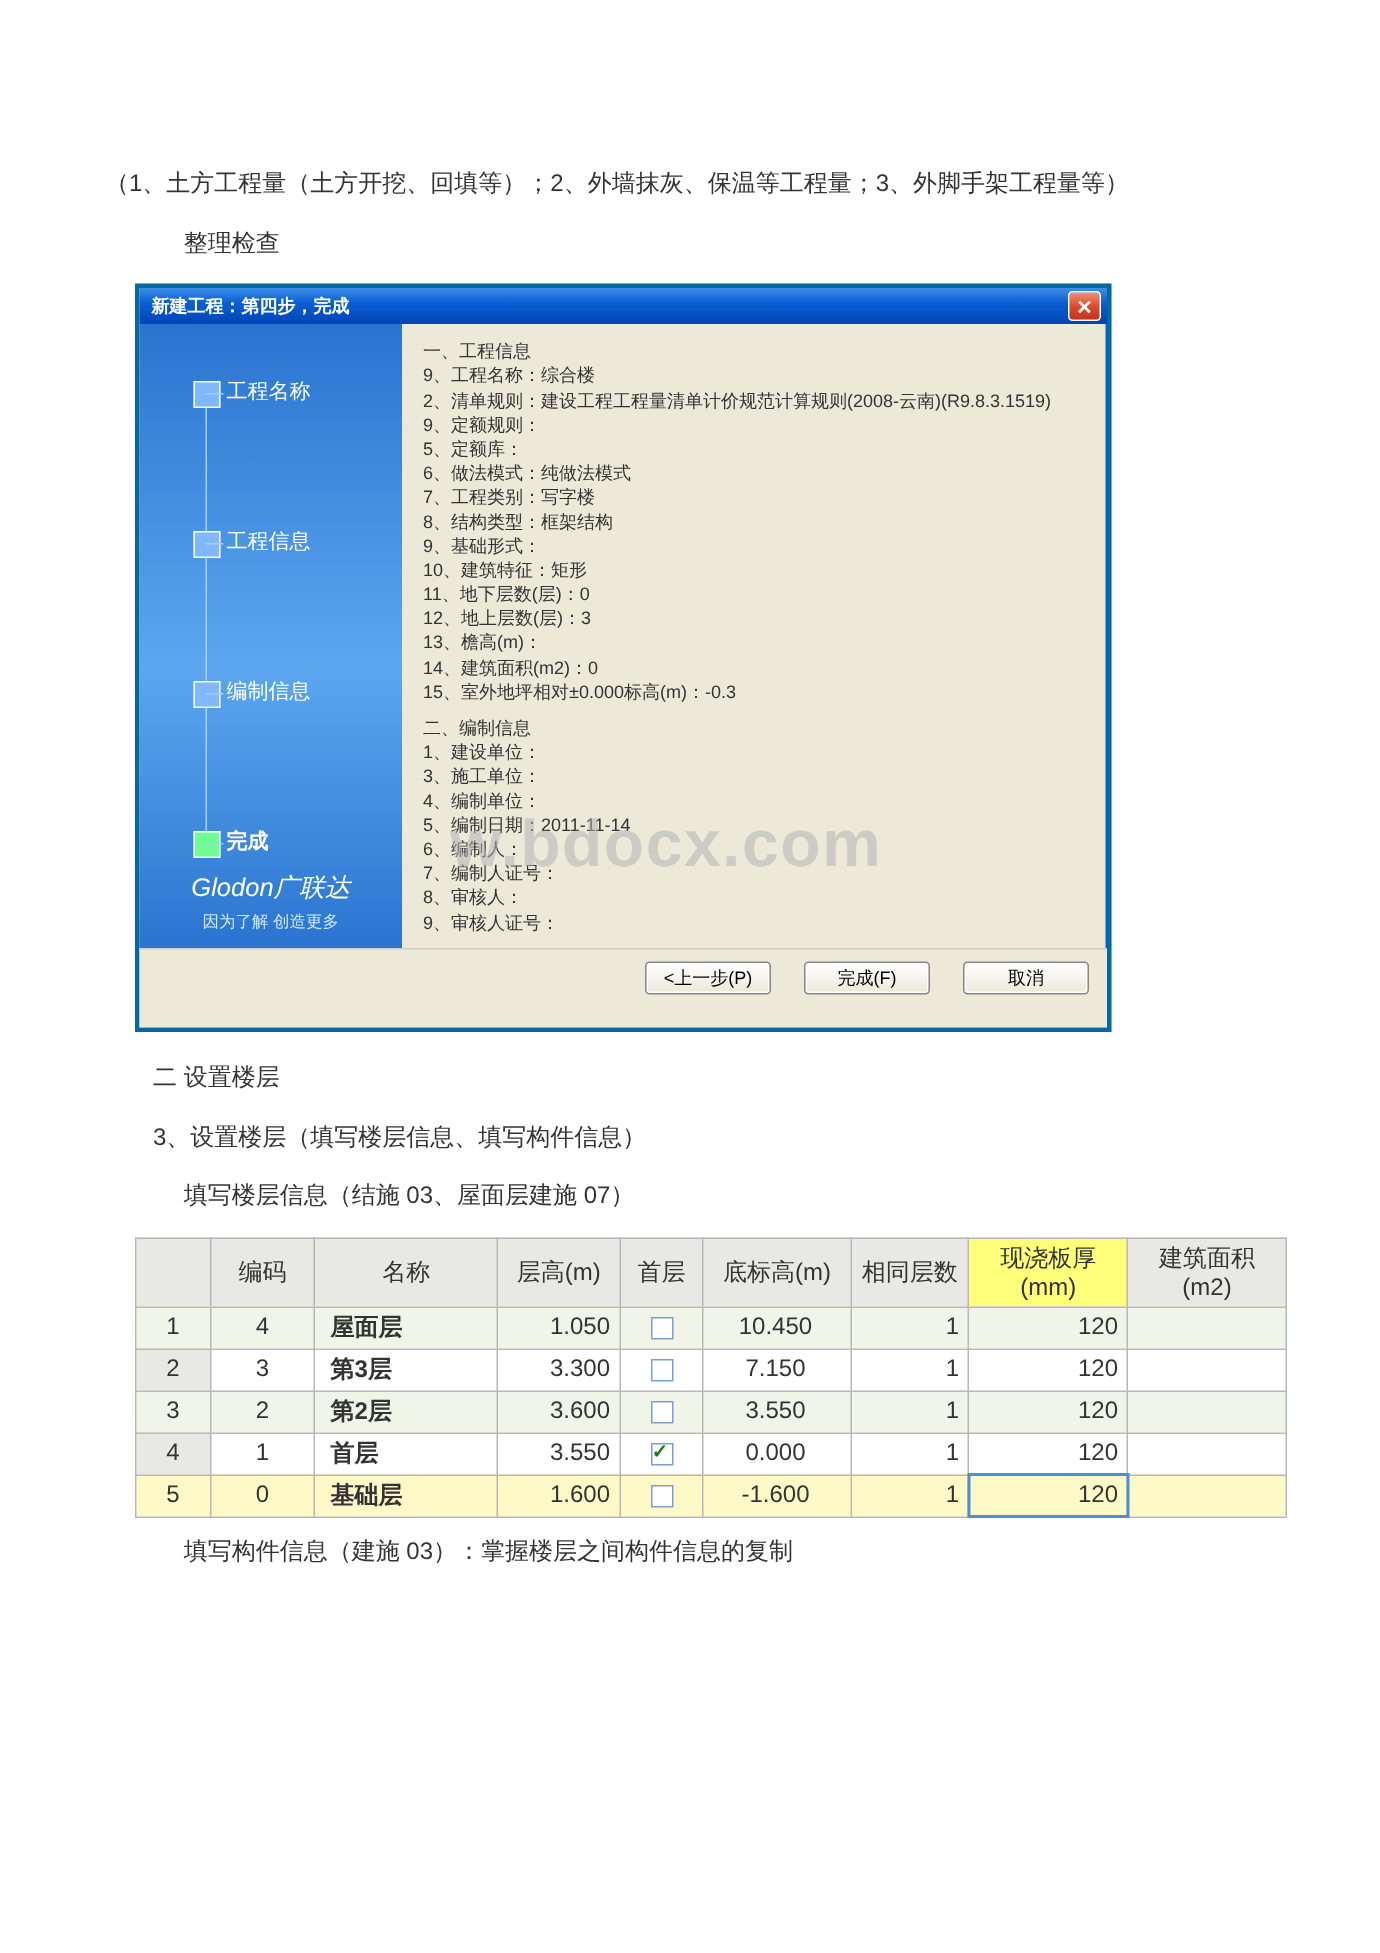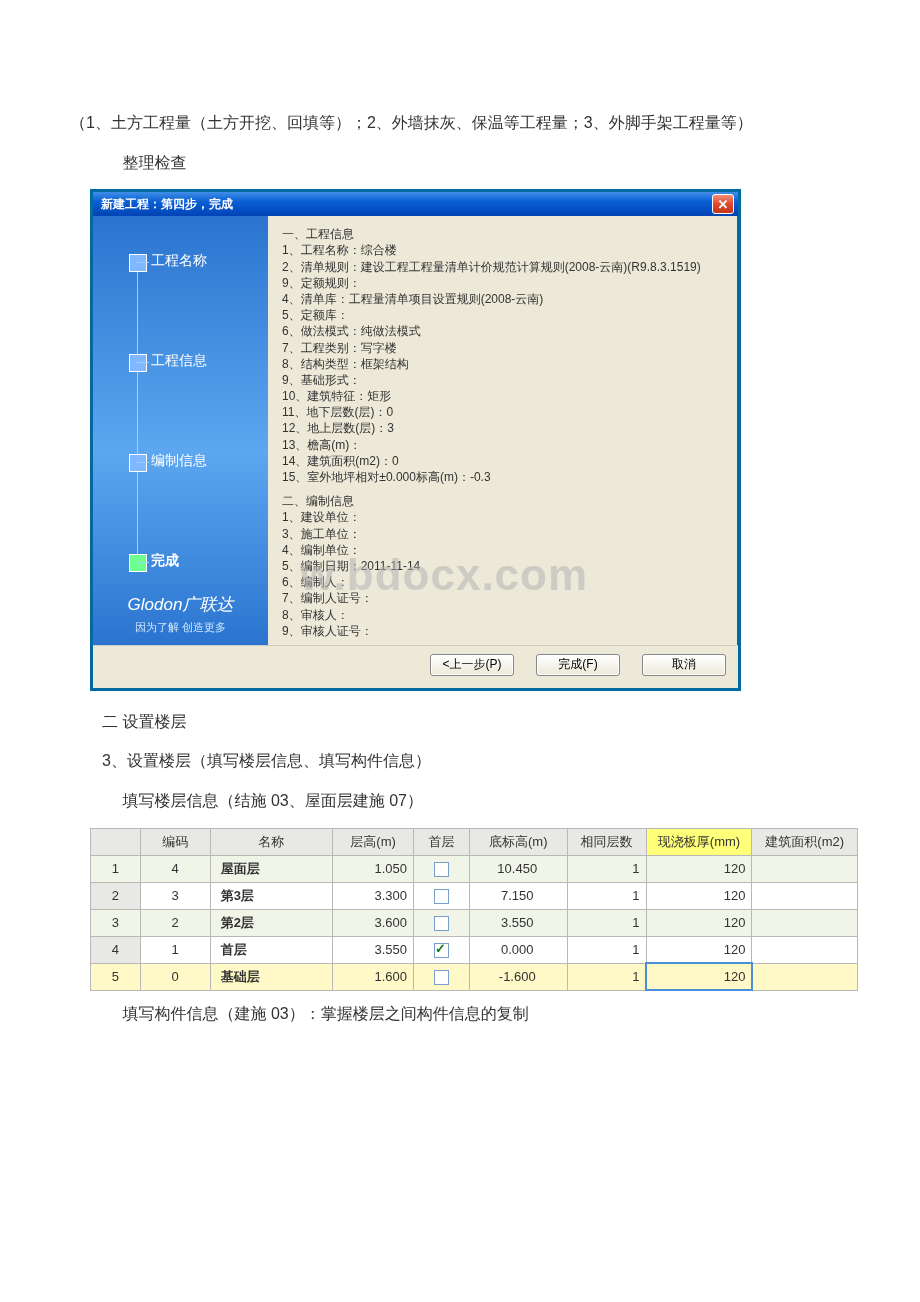--- a/index.html
+++ b/index.html
@@ -147,21 +147,21 @@
       pointer-events: none;
       letter-spacing: 1px;
       font-family: Arial, sans-serif;
     }
     .info-line {
       white-space: pre-wrap;
     }
 
     .button-row {
       border-top: 1px solid #ccc;
-      padding: 8px 12px 12px 0;
+      padding: 8px 12px 22px 0;
       display: flex;
       justify-content: flex-end;
       gap: 22px;
       background: #ece9d8;
     }
     .win-button {
       min-width: 84px;
       height: 22px;
       background: linear-gradient(to bottom,#fff,#ece9d8);
       border: 1px solid #888;
@@ -172,21 +172,21 @@
       justify-content: center;
       padding: 0 10px;
       box-shadow: 0 0 0 1px #fff inset;
     }
 
     
     .floor-table {
       border-collapse: collapse;
       width: 768px;
       margin: 6px 0 10px 20px;
-      font-size: 13px;
+      font-size: 16px;
     }
     .floor-table th, .floor-table td {
       border: 1px solid #b8b8b8;
       padding: 3px 6px;
       text-align: center;
       background: #fff;
       height: 20px;
     }
     .floor-table th {
       background: #e8e8e4;
@@ -280,24 +280,23 @@
           </li>
         </ul>
         <div class="branding">
           <div class="glodon">Glodon广联达</div>
           <div class="slogan">因为了解 创造更多</div>
         </div>
       </div>
       <div class="content-panel">
         <div class="watermark">w.bdocx.com</div>
         <div>一、工程信息</div>
-        <div class="info-line">1、工程名称：综合楼</div>
+        <div class="info-line">9、工程名称：综合楼</div>
         <div class="info-line">2、清单规则：建设工程工程量清单计价规范计算规则(2008-云南)(R9.8.3.1519)</div>
         <div class="info-line">9、定额规则：</div>
-        <div class="info-line">4、清单库：工程量清单项目设置规则(2008-云南)</div>
         <div class="info-line">5、定额库：</div>
         <div class="info-line">6、做法模式：纯做法模式</div>
         <div class="info-line">7、工程类别：写字楼</div>
         <div class="info-line">8、结构类型：框架结构</div>
         <div class="info-line">9、基础形式：</div>
         <div class="info-line">10、建筑特征：矩形</div>
         <div class="info-line">11、地下层数(层)：0</div>
         <div class="info-line">12、地上层数(层)：3</div>
         <div class="info-line">13、檐高(m)：</div>
         <div class="info-line">14、建筑面积(m2)：0</div>

